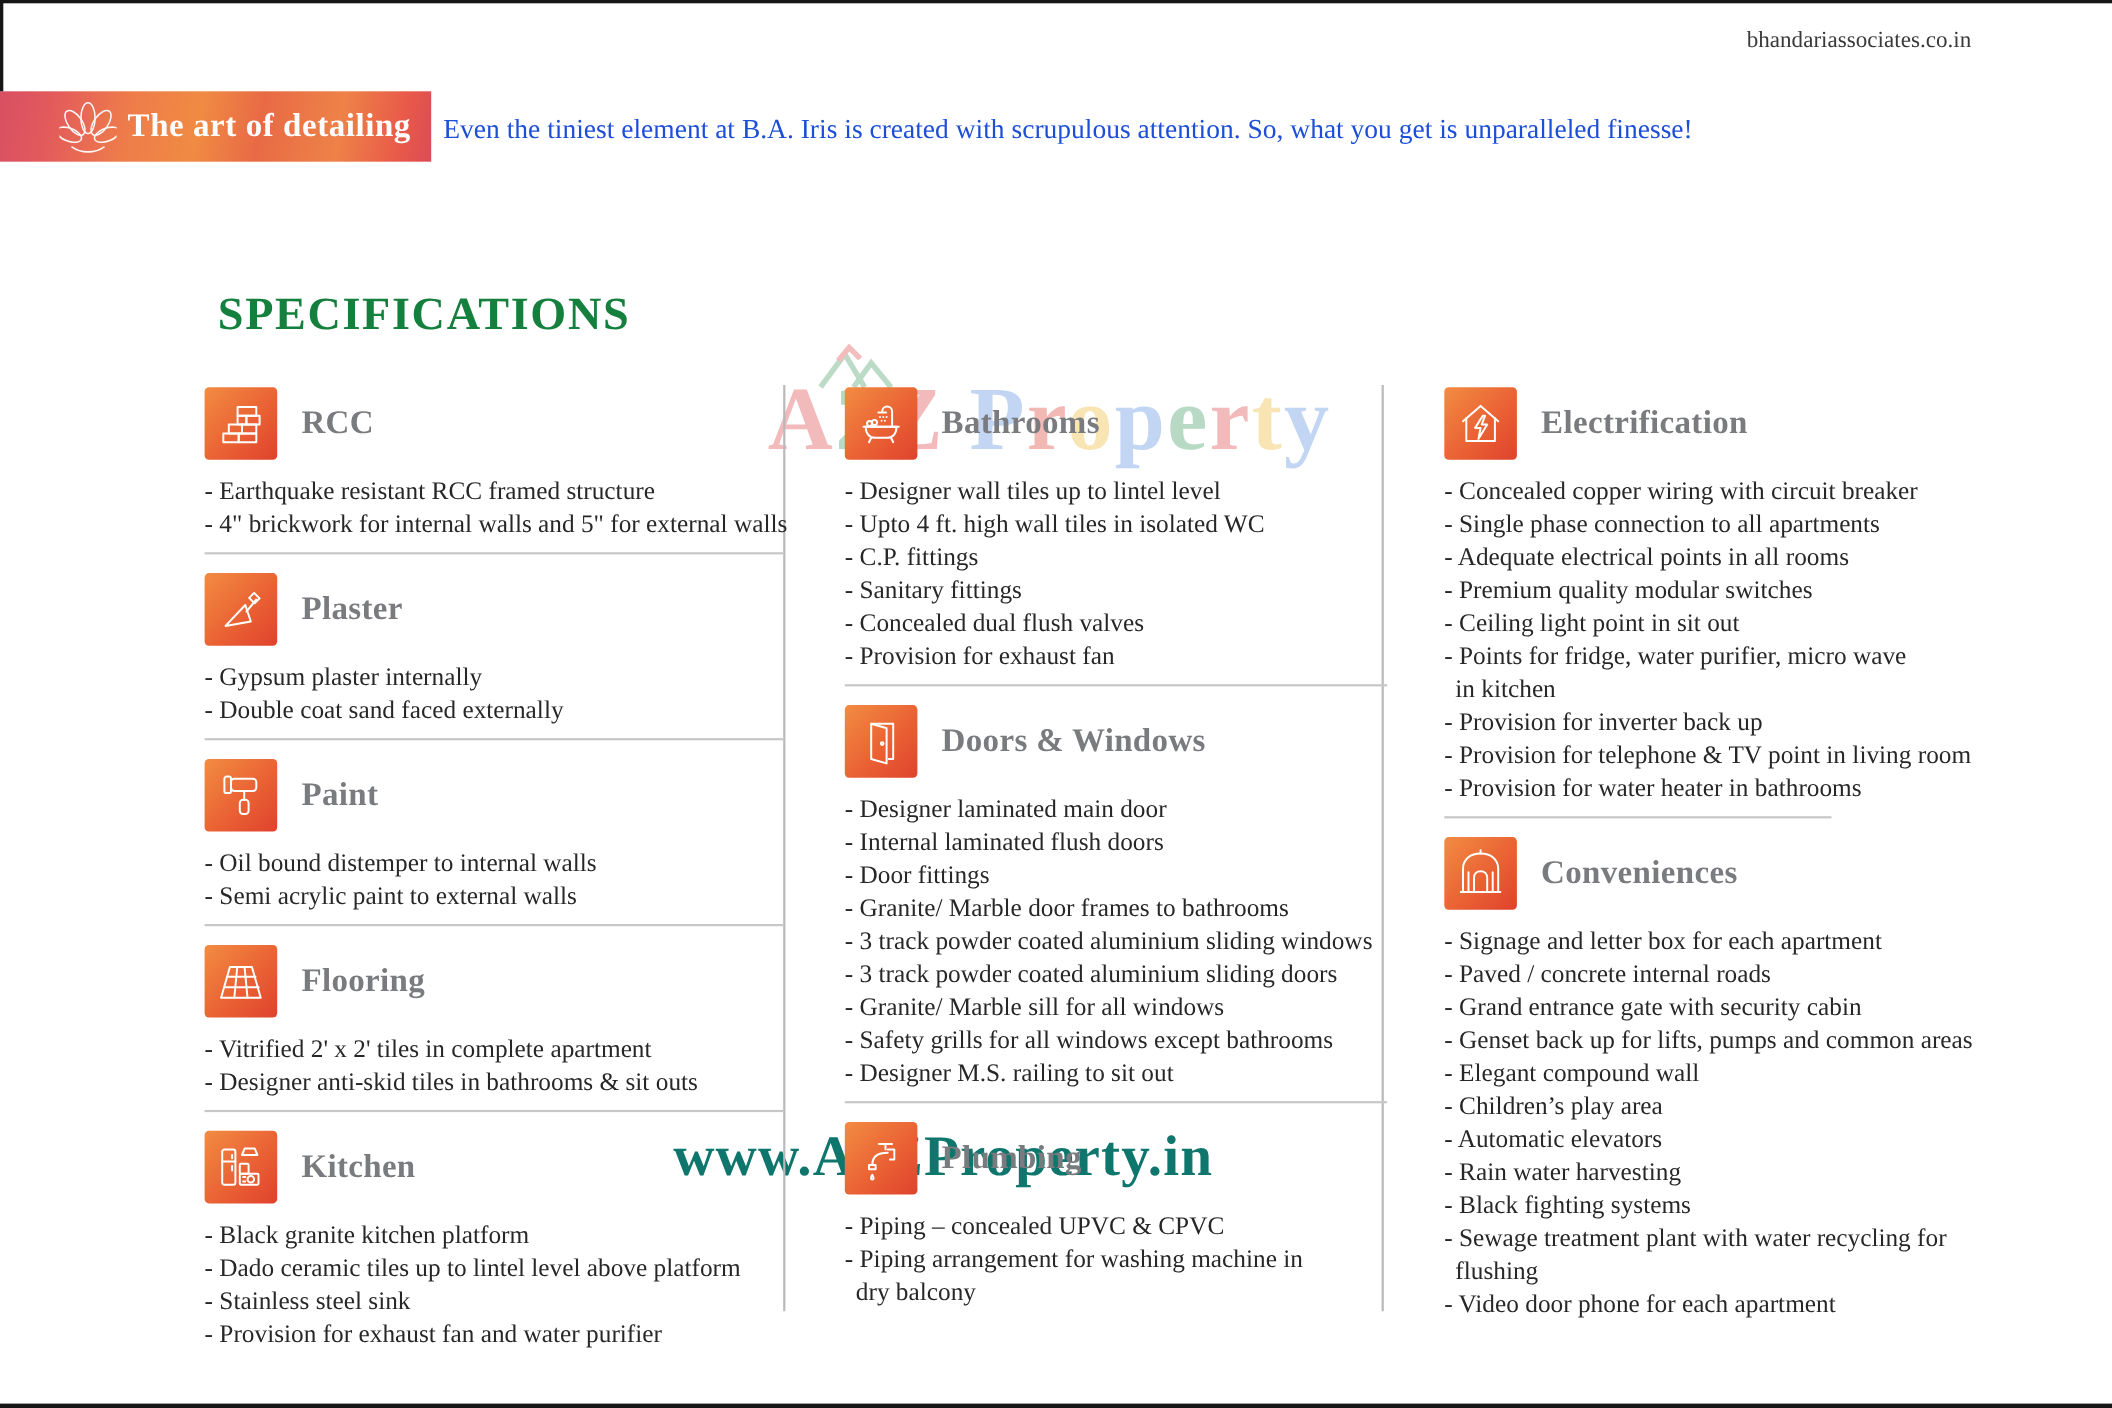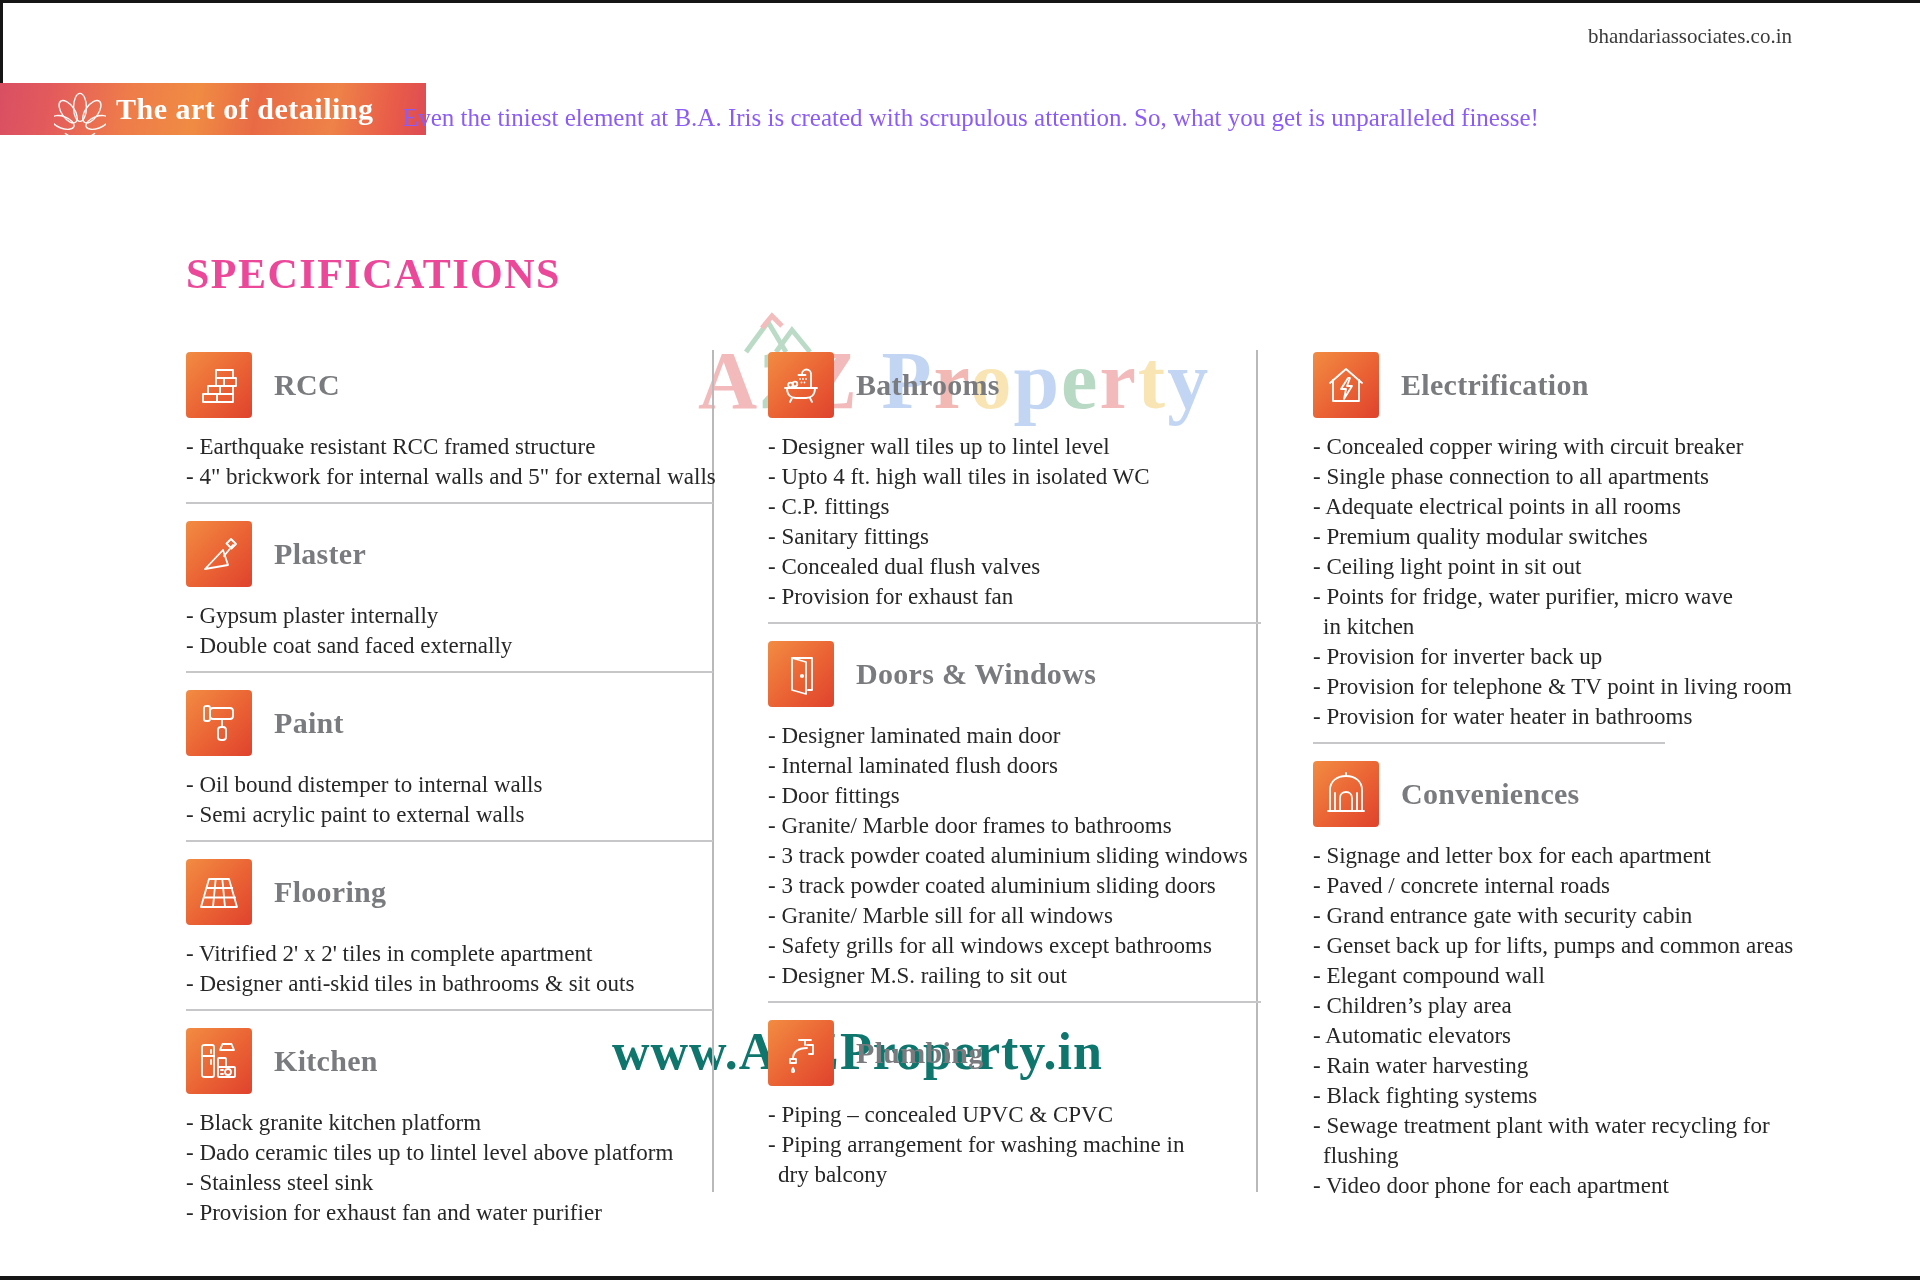--- a/index.html
+++ b/index.html
@@ -7,30 +7,30 @@
         font-family:Liberation Serif, serif;color:#272727;}
 
   
   .edge-top{position:absolute;left:0;top:0;width:100%;height:3px;background:#161616;z-index:4;}
   .edge-bottom{position:absolute;left:0;bottom:0;width:100%;height:4px;background:#161616;z-index:4;}
   .edge-left{position:absolute;left:0;top:0;width:3px;height:83px;background:#161616;z-index:4;}
 
   .site-url{position:absolute;top:24px;right:128px;font-size:21px;color:#3a3a3a;z-index:3;}
 
   
-  .banner{position:absolute;left:0;top:83px;width:392px;height:52px;z-index:3;
+  .banner{position:absolute;left:0;top:83px;width:392px;height:64px;z-index:3;
           background:linear-gradient(100deg,#d94f63 0%,#e35a5c 12%,#ee7c4a 30%,#f08b43 46%,
-                     #e86a45 60%,#ee8248 78%,#e85a49 92%,#dd4b55 100%);padding-left:34px;}
+                     #e86a45 60%,#ee8248 78%,#e85a49 92%,#dd4b55 100%);}
   .flower{position:absolute;left:54px;top:5px;width:52px;height:56px;}
   .banner-title{position:absolute;left:116px;top:50%;transform:translateY(-50%);
                 color:#ffffff;font-weight:bold;font-size:30px;letter-spacing:.5px;white-space:nowrap;}
-  .tagline{position:absolute;left:403px;top:104px;font-size:25px;color:#8b5cf6;z-index:3;white-space:nowrap;}
-
-  .heading{position:absolute;left:186px;top:250px;margin:0;font-size:42px;font-weight:bold;
-           letter-spacing:1.5px;color:#ec4899;z-index:3;}
+  .tagline{position:absolute;left:403px;top:104px;font-size:25px;color:#1d4ed8;z-index:3;white-space:nowrap;}
+
+  .heading{position:absolute;left:186px;top:250px;margin:12px;font-size:42px;font-weight:bold;
+           letter-spacing:1.5px;color:#15803d;z-index:3;}
 
   
   .wm-center{position:absolute;left:698px;top:340px;font-size:82px;font-weight:bold;
              letter-spacing:2px;opacity:.42;z-index:0;white-space:pre;line-height:1;}
   .wm-mountain{position:absolute;left:742px;top:312px;width:72px;height:42px;opacity:.4;z-index:0;}
   .wm-bottom{position:absolute;left:612px;top:1026px;font-size:52px;font-weight:bold;
              color:#0f766e;letter-spacing:1px;z-index:1;line-height:1;}
 
   
   .col{position:absolute;top:352px;z-index:2;}

